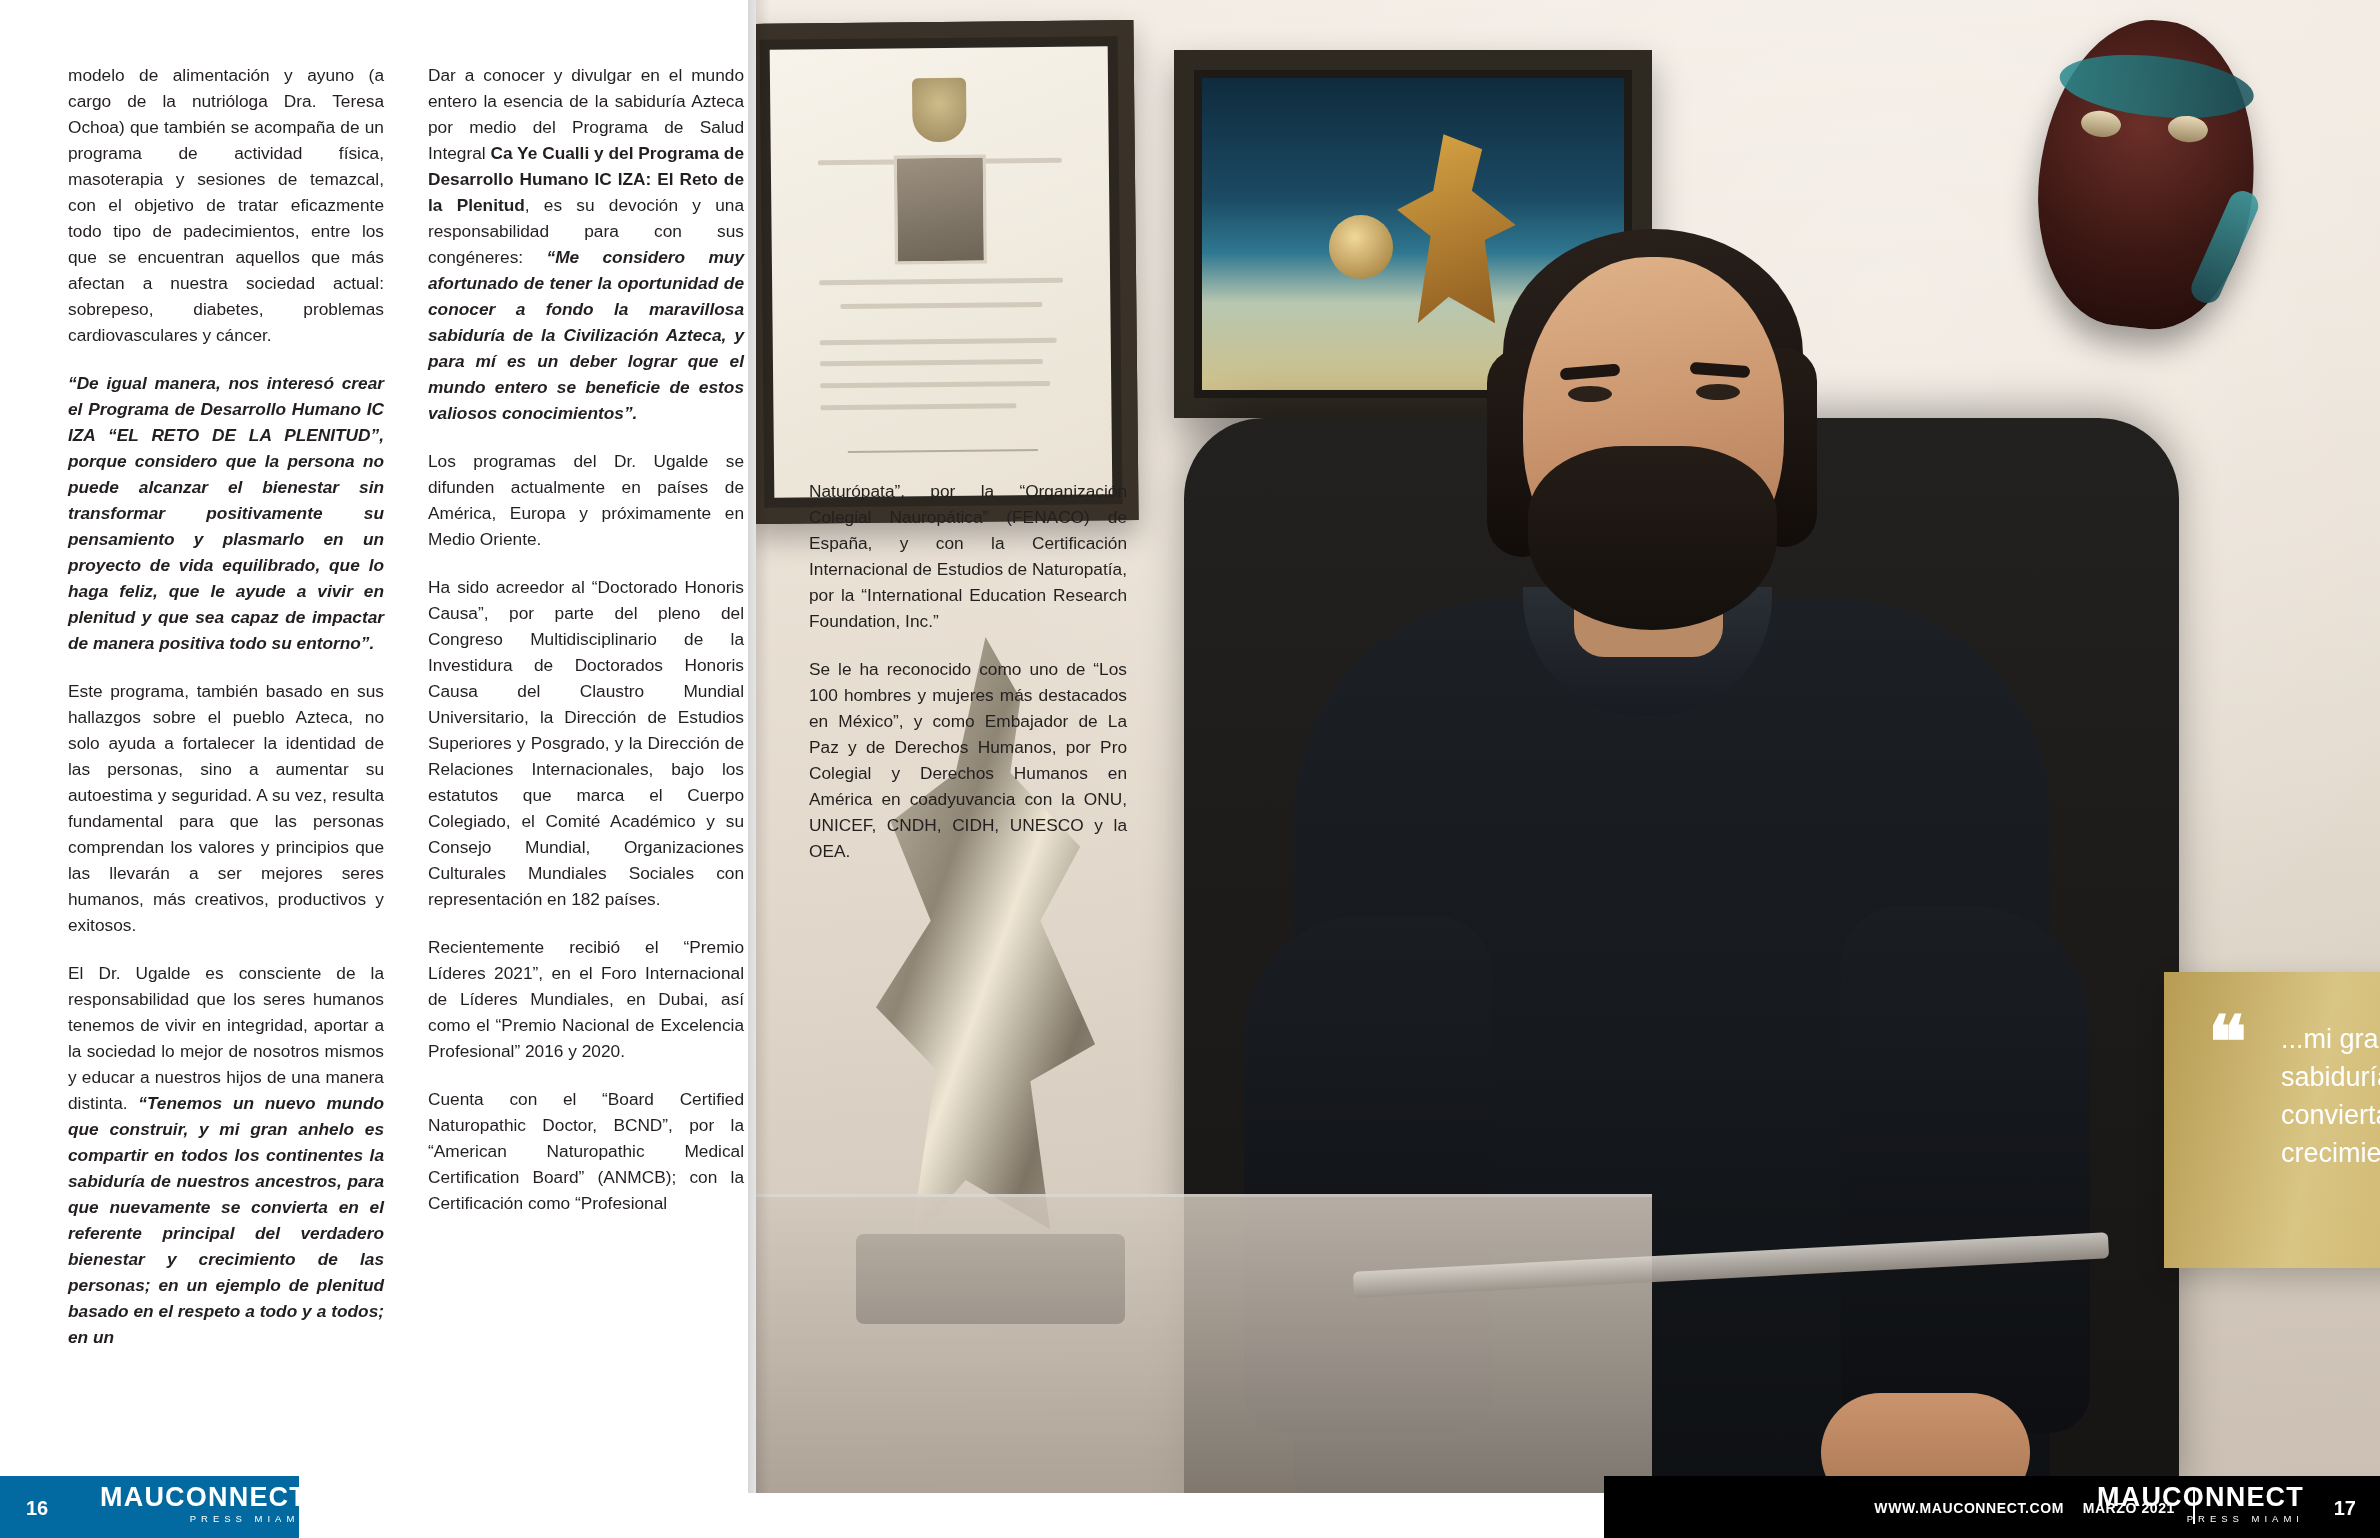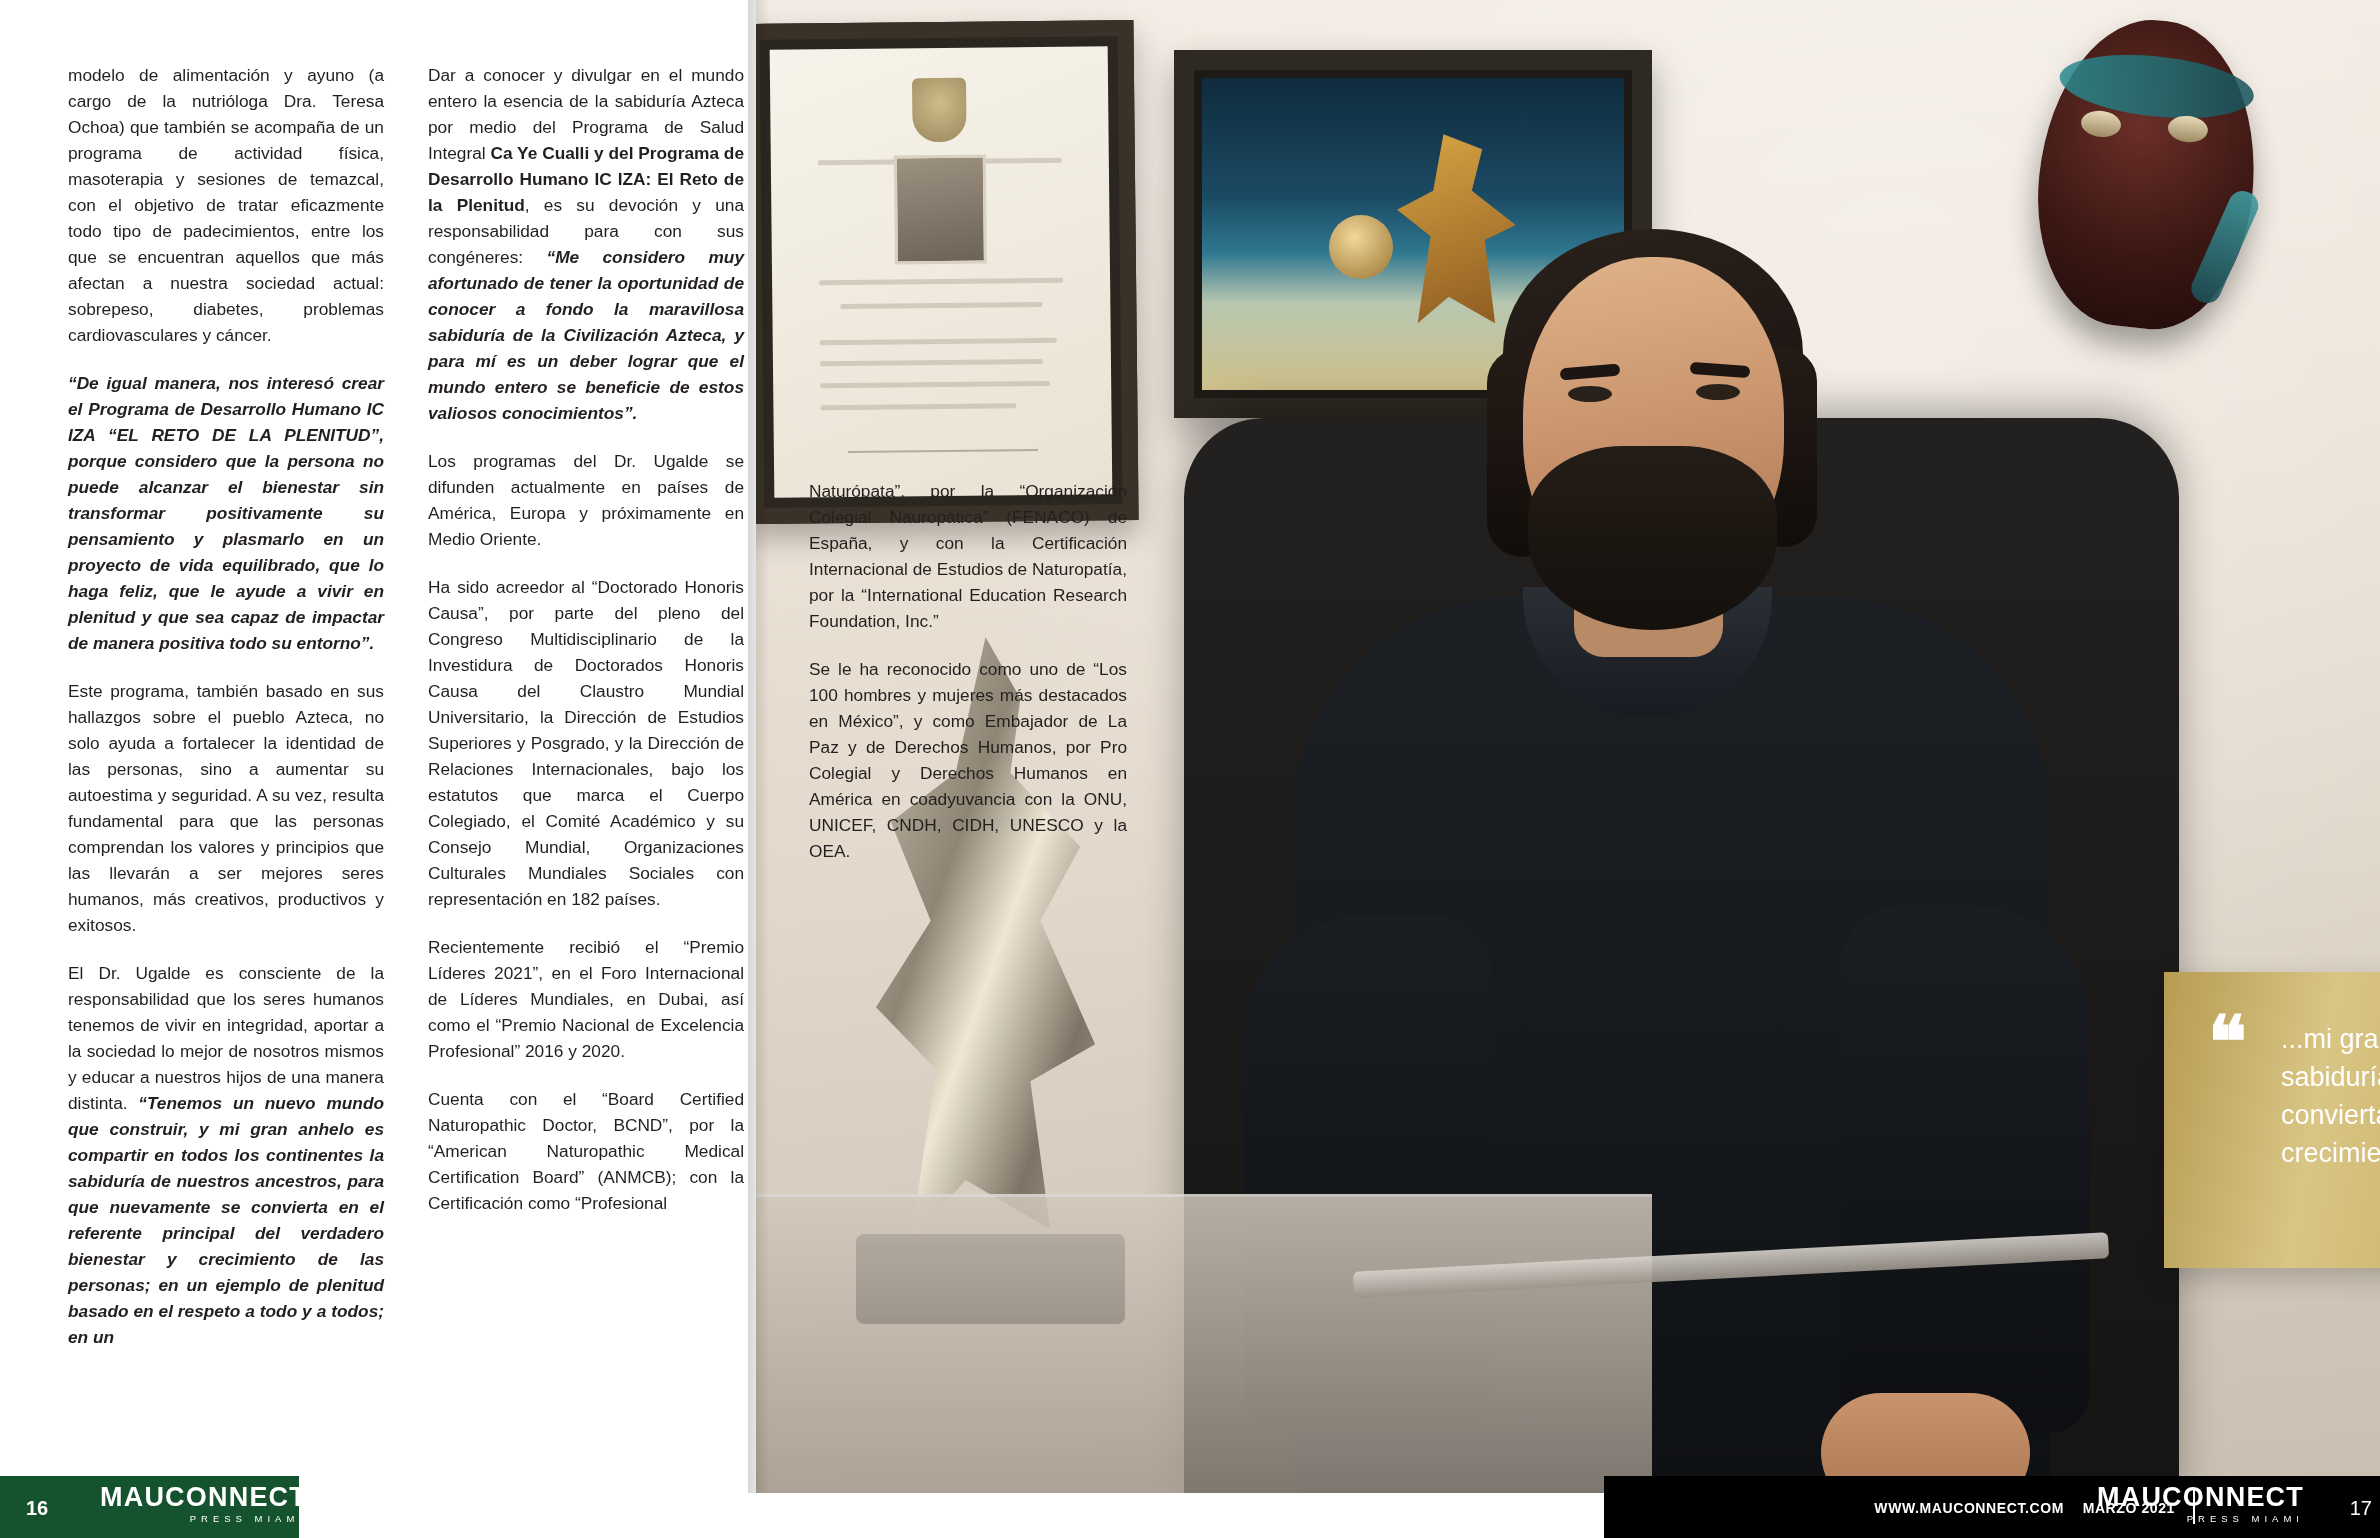--- a/index.html
+++ b/index.html
@@ -108,29 +108,29 @@
   .col{position:absolute;top:62px;width:316px;color:#231f1e;font-size:17.3px;line-height:26px;text-align:justify;}
   .col p{margin:0 0 22px 0;}
   .col-1{left:68px;}
   .col-2{left:428px;}
   .col-3{left:809px;top:478px;width:318px;}
   .i{font-style:italic;font-weight:700;}
   .b{font-weight:700;}
   .col p.it{font-style:italic;font-weight:700;}
 
   
-  .foot-left{position:absolute;left:0;bottom:0;width:299px;height:62px;background:#14532d;}
+  .foot-left{position:absolute;left:0;bottom:0;width:299px;height:62px;background:#0369a1;}
   .pnum-l{position:absolute;left:26px;bottom:18px;color:#fff;font-size:20px;font-weight:700;}
   .logo-l{position:absolute;left:100px;bottom:14px;color:#fff;}
   .foot-right{position:absolute;right:0;bottom:0;width:776px;height:62px;background:#000;}
   .fr-url{position:absolute;right:316px;bottom:22px;color:#fff;font-size:14px;letter-spacing:0.6px;font-weight:700;}
   .fr-date{position:absolute;right:205px;bottom:22px;color:#fff;font-size:14px;letter-spacing:0.6px;font-weight:700;}
   .fr-div{position:absolute;right:185px;bottom:14px;width:2px;height:34px;background:#fff;}
   .logo-r{position:absolute;right:76px;bottom:14px;color:#fff;text-align:right;}
-  .pnum-r{position:absolute;right:8px;bottom:18px;color:#fff;font-size:20px;font-weight:400;}
+  .pnum-r{position:absolute;right:24px;bottom:18px;color:#fff;font-size:20px;font-weight:700;}
   .brand{font-size:27px;font-weight:700;letter-spacing:1.2px;line-height:28px;}
   .brand .thin{font-weight:700;}
   .brand-sub{font-size:9.5px;letter-spacing:5px;text-align:right;margin-top:2px;}
   .edge-shadow{position:absolute;left:748px;top:0;width:22px;height:1493px;
      background:linear-gradient(90deg,rgba(0,0,0,.16),rgba(0,0,0,0));}
 </style>
 </head>
 <body>
 
 <div class="page">

